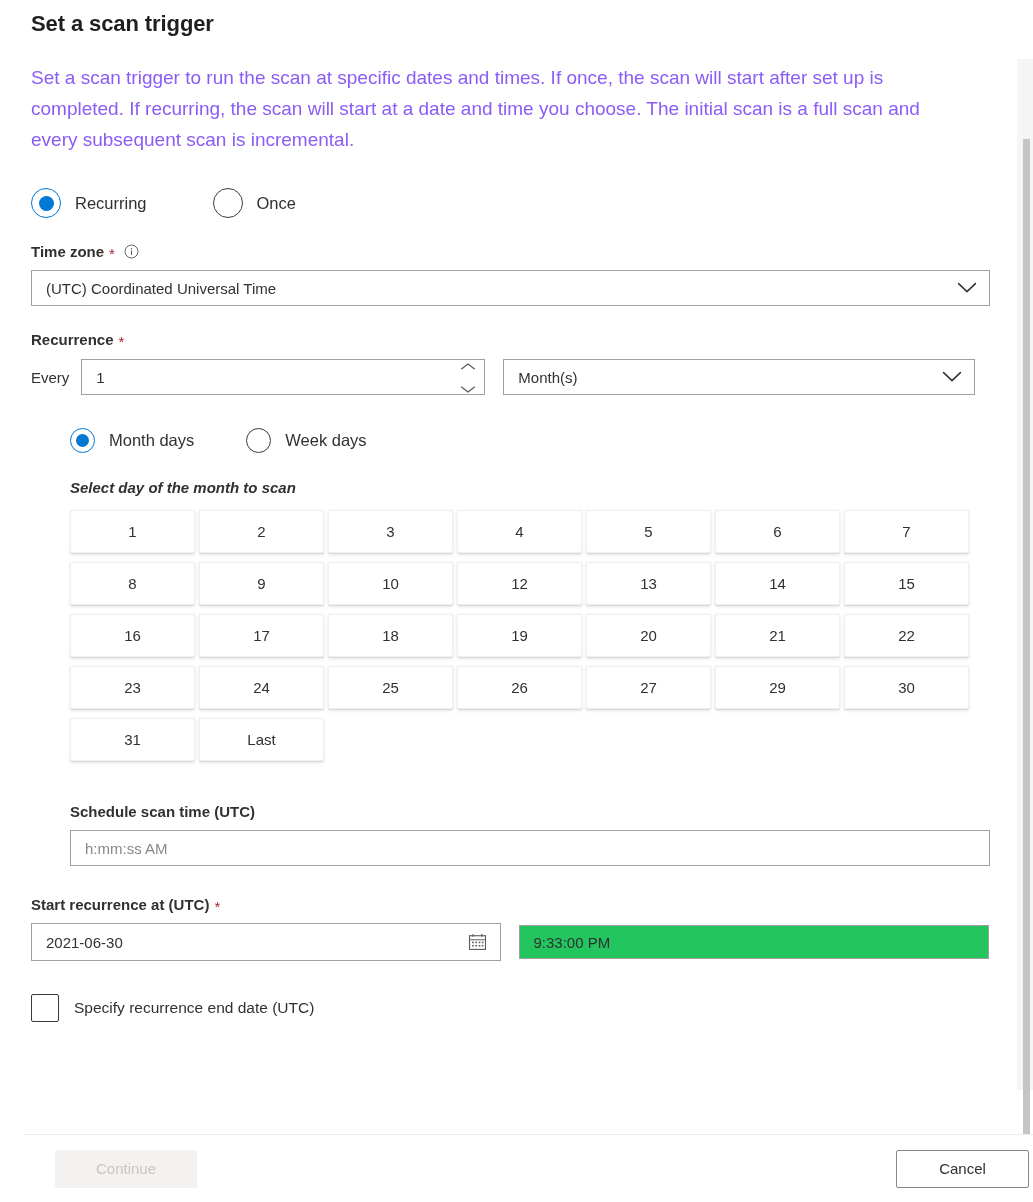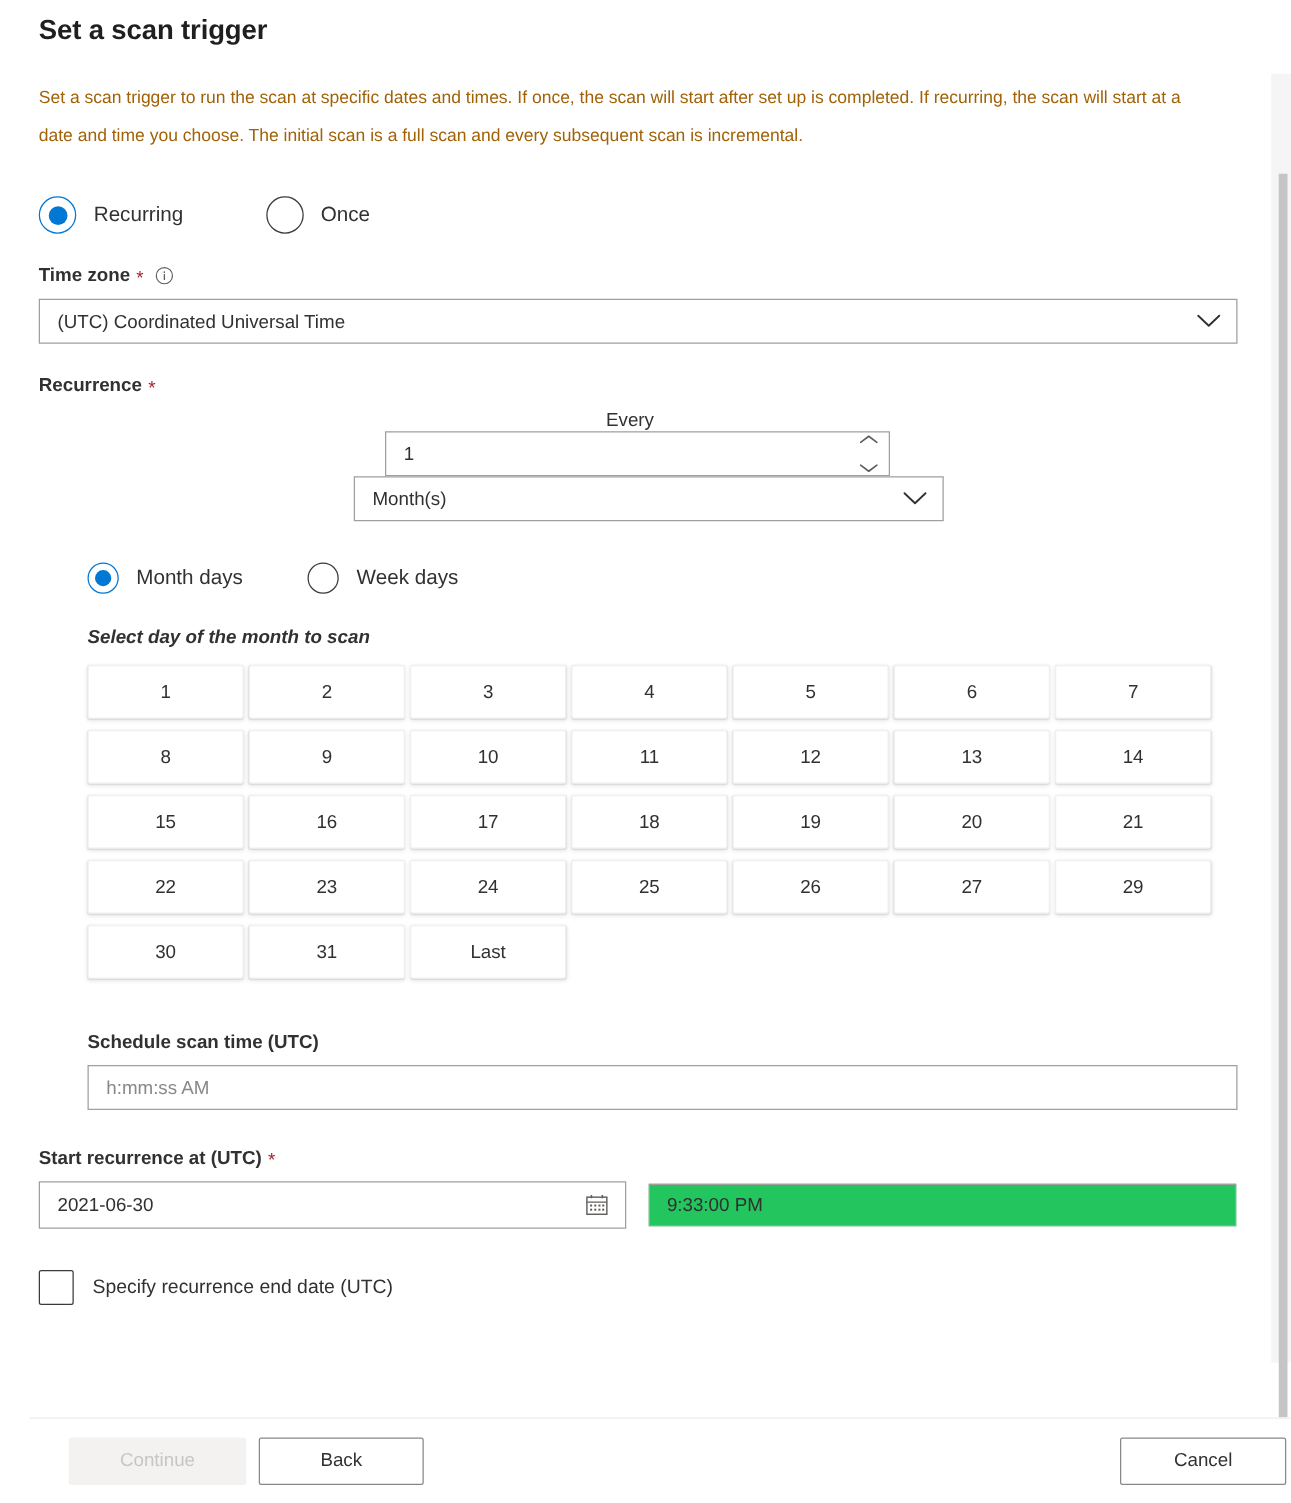--- a/index.html
+++ b/index.html
@@ -52,23 +52,23 @@
   
   .page-title {
     font-size: 22px;
     font-weight: 600;
     color: #201f1e;
     margin: 0;
     padding-top: 11px;
     letter-spacing: -0.1px;
   }
   .page-desc {
-    font-size: 14px;
+    font-size: 19px;
     line-height: 31px;
-    color: #a16207;
+    color: #8b5cf6;
     margin: 0;
     padding-top: 25px;
     max-width: 940px;
   }
 
   
   .radio-row {
     display: flex;
     align-items: center;
     padding-top: 33px;
@@ -167,21 +167,20 @@
     display: flex;
   }
 
   .tz-combo { width: 959px; }
 
   
   .recur-row {
     display: flex;
     align-items: center;
     margin-top: 11px;
-    flex-direction: column;
   }
   .every-label {
     font-size: 15px;
     color: #323130;
     margin-right: 12px;
   }
   .spin-wrap {
     position: relative;
     width: 404px;
     height: 36px;
@@ -469,21 +468,20 @@
       <div class="day-cell">1</div>
       <div class="day-cell">2</div>
       <div class="day-cell">3</div>
       <div class="day-cell">4</div>
       <div class="day-cell">5</div>
       <div class="day-cell">6</div>
       <div class="day-cell">7</div>
       <div class="day-cell">8</div>
       <div class="day-cell">9</div>
       <div class="day-cell">10</div>
-      <div class="day-cell">11</div>
       <div class="day-cell">12</div>
       <div class="day-cell">13</div>
       <div class="day-cell">14</div>
       <div class="day-cell">15</div>
       <div class="day-cell">16</div>
       <div class="day-cell">17</div>
       <div class="day-cell">18</div>
       <div class="day-cell">19</div>
       <div class="day-cell">20</div>
       <div class="day-cell">21</div>
@@ -542,15 +540,14 @@
 
   </div>
 
   <div class="scrollbar-track">
     <div class="scrollbar-thumb"></div>
   </div>
 </div>
 
 <div class="footer">
   <button class="btn btn-disabled">Continue</button>
-  <button class="btn btn-back">Back</button>
   <button class="btn btn-cancel">Cancel</button>
 </div>
 
 </body></html>

